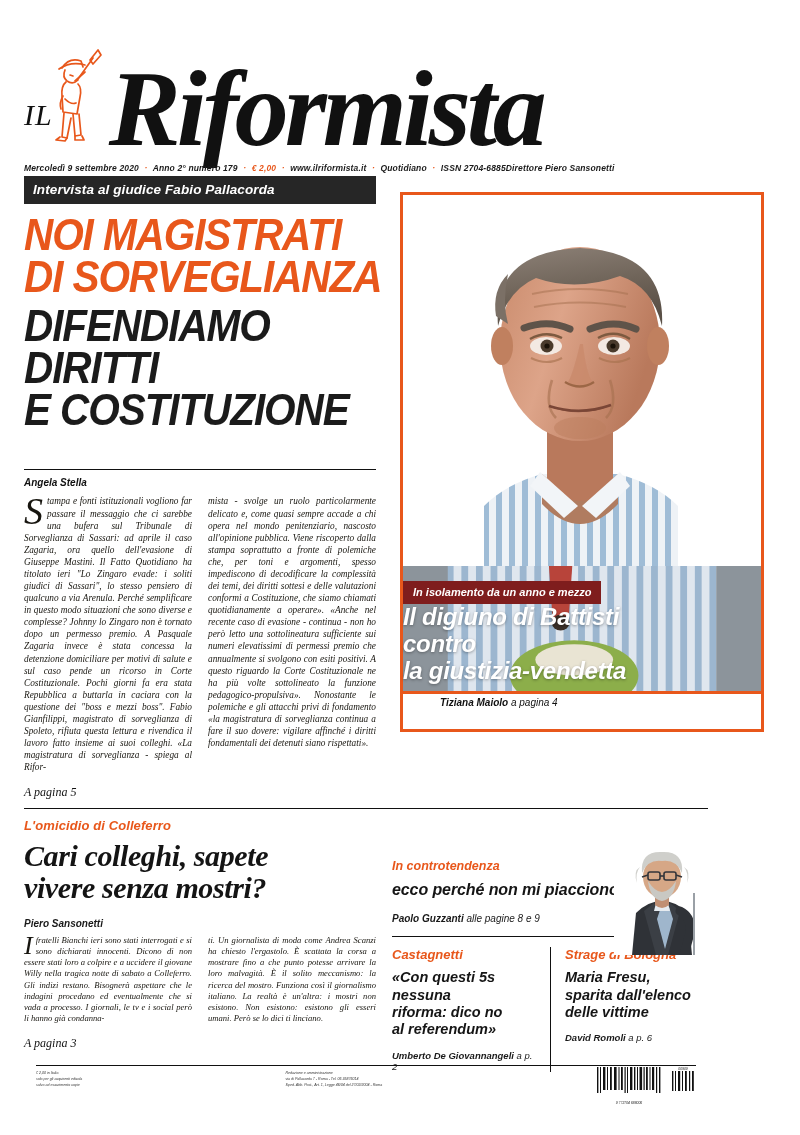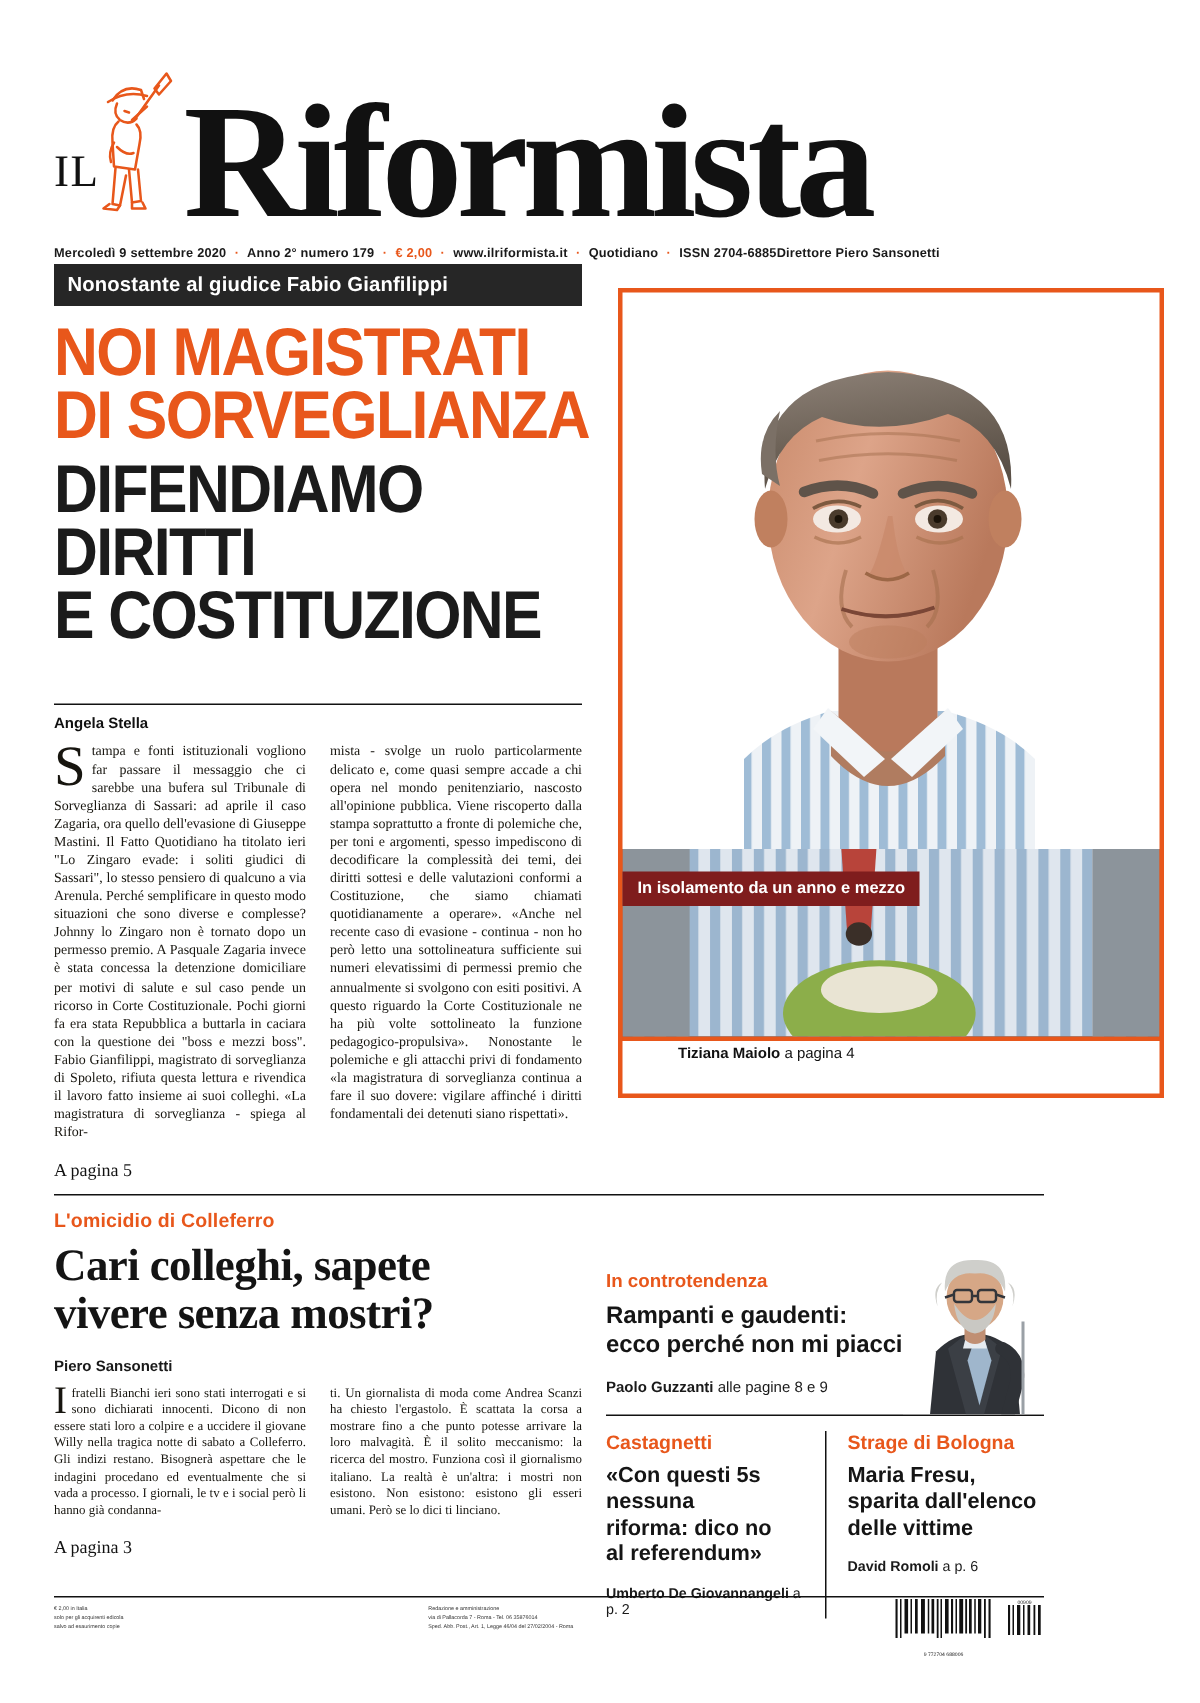--- a/index.html
+++ b/index.html
@@ -4,21 +4,21 @@
 <style>
   html,body{margin:0;padding:0;}
   body{
     width:800px;height:1135px;
     background:#ffffff;
     font-family:"Liberation Sans", sans-serif;
     color:#1a1a1a;
     overflow:hidden;
     position:relative;
   }
-  .page{position:relative;width:732px;height:1135px;box-sizing:border-box;padding:0 36px;}
+  .page{position:relative;width:732px;height:1135px;box-sizing:border-box;padding:0 24px;font-style:italic;}
 
   
   .masthead{position:relative;height:125px;padding-top:38px;box-sizing:content-box;}
   .mast-row{display:flex;align-items:flex-end;height:118px;}
   .mast-il{
     font-family:"Liberation Serif", serif;
     font-size:30px;letter-spacing:1px;color:#111;
     margin-bottom:24px;
   }
   .mast-logo-svg{margin:0 2px 4px -4px;}
@@ -239,21 +239,21 @@
         <span class="sep">·</span>
         <span>ISSN 2704-6885</span>
       </div>
       <div class="mast-dir">Direttore Piero Sansonetti</div>
     </div>
   </div>
 
   <div class="top-zone">
 
     <div class="col-left">
-      <div class="kicker-bar">Nonostante al giudice Fabio Gianfilippi</div>
+      <div class="kicker-bar">Intervista al giudice Fabio Pallacorda</div>
 
       <div class="headline">
         <div class="hl-line hl-orange">NOI MAGISTRATI</div>
         <div class="hl-line hl-orange">DI SORVEGLIANZA</div>
         <div class="hl-line hl-black hl-sp">DIFENDIAMO</div>
         <div class="hl-line hl-black">DIRITTI</div>
         <div class="hl-line hl-black">E COSTITUZIONE</div>
       </div>
 
       <div class="byline">Angela Stella</div>
@@ -356,20 +356,25 @@
             <ellipse cx="162" cy="58" rx="9" ry="8" fill="#3a2f28"></ellipse>
             <ellipse cx="176" cy="112" rx="66" ry="36" fill="#8cae4a"></ellipse>
             <ellipse cx="176" cy="96" rx="40" ry="16" fill="#e9e4d3"></ellipse>
           </svg>
         </div>
 
         <div class="photo-frame"></div>
 
         <div class="photo-kicker">In isolamento da un anno e mezzo</div>
 
+        <div class="photo-headline">
+          <div>Il digiuno di Battisti</div>
+          <div>contro</div>
+          <div>la giustizia-vendetta</div>
+        </div>
 
         <div class="photo-credit">
           <b>Tiziana Maiolo</b>
           <span>a pagina 4</span>
         </div>
       </div>
     </div>
   </div>
 
   <div class="mid-rule"></div>
@@ -427,21 +432,20 @@
               <path d="M62 24 l6 2"></path>
             </g>
 
             <path d="M66 60 q12 6 10 22 l-6 22" stroke="#2f3237" stroke-width="9" fill="none" stroke-linecap="round"></path>
             <path d="M80 42 L80 104" stroke="#9aa0a6" stroke-width="2" fill="none"></path>
           </svg>
         </div>
 
         <div class="rb-kicker">In controtendenza</div>
         <div class="rb-head">
-          <div>Rampanti e gaudenti:</div>
           <div>ecco perché non mi piacciono</div>
         </div>
         <div class="rb-credit">
           <b>Paolo Guzzanti</b>
           <span>alle pagine 8 e 9</span>
         </div>
       </div>
 
       <div class="rb-rule"></div>
 

